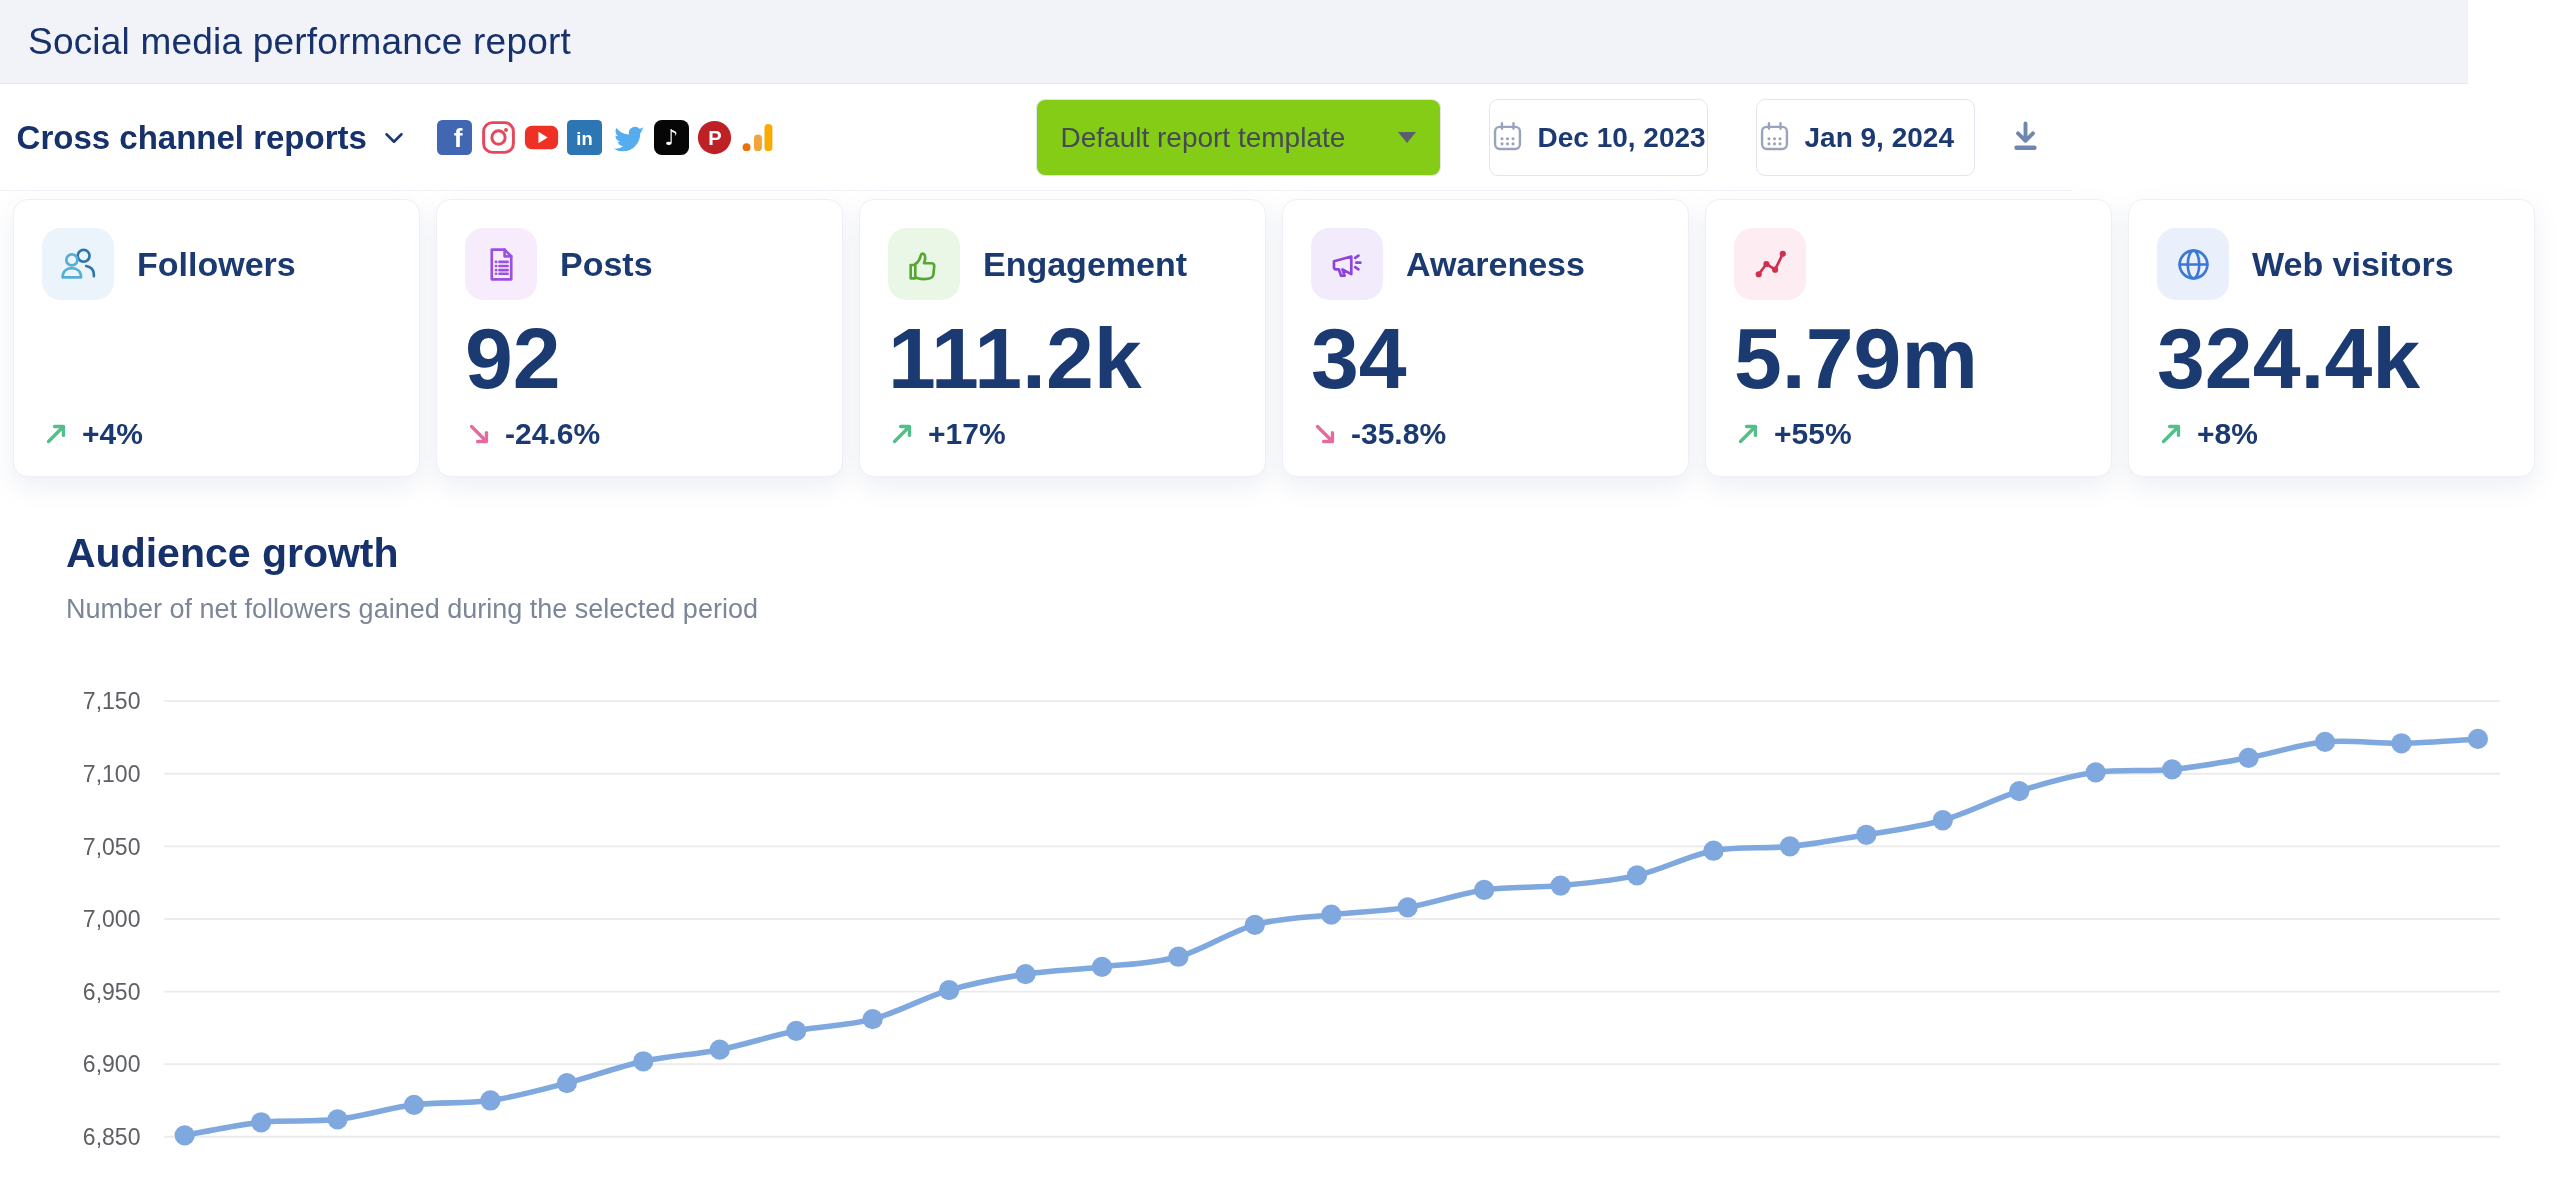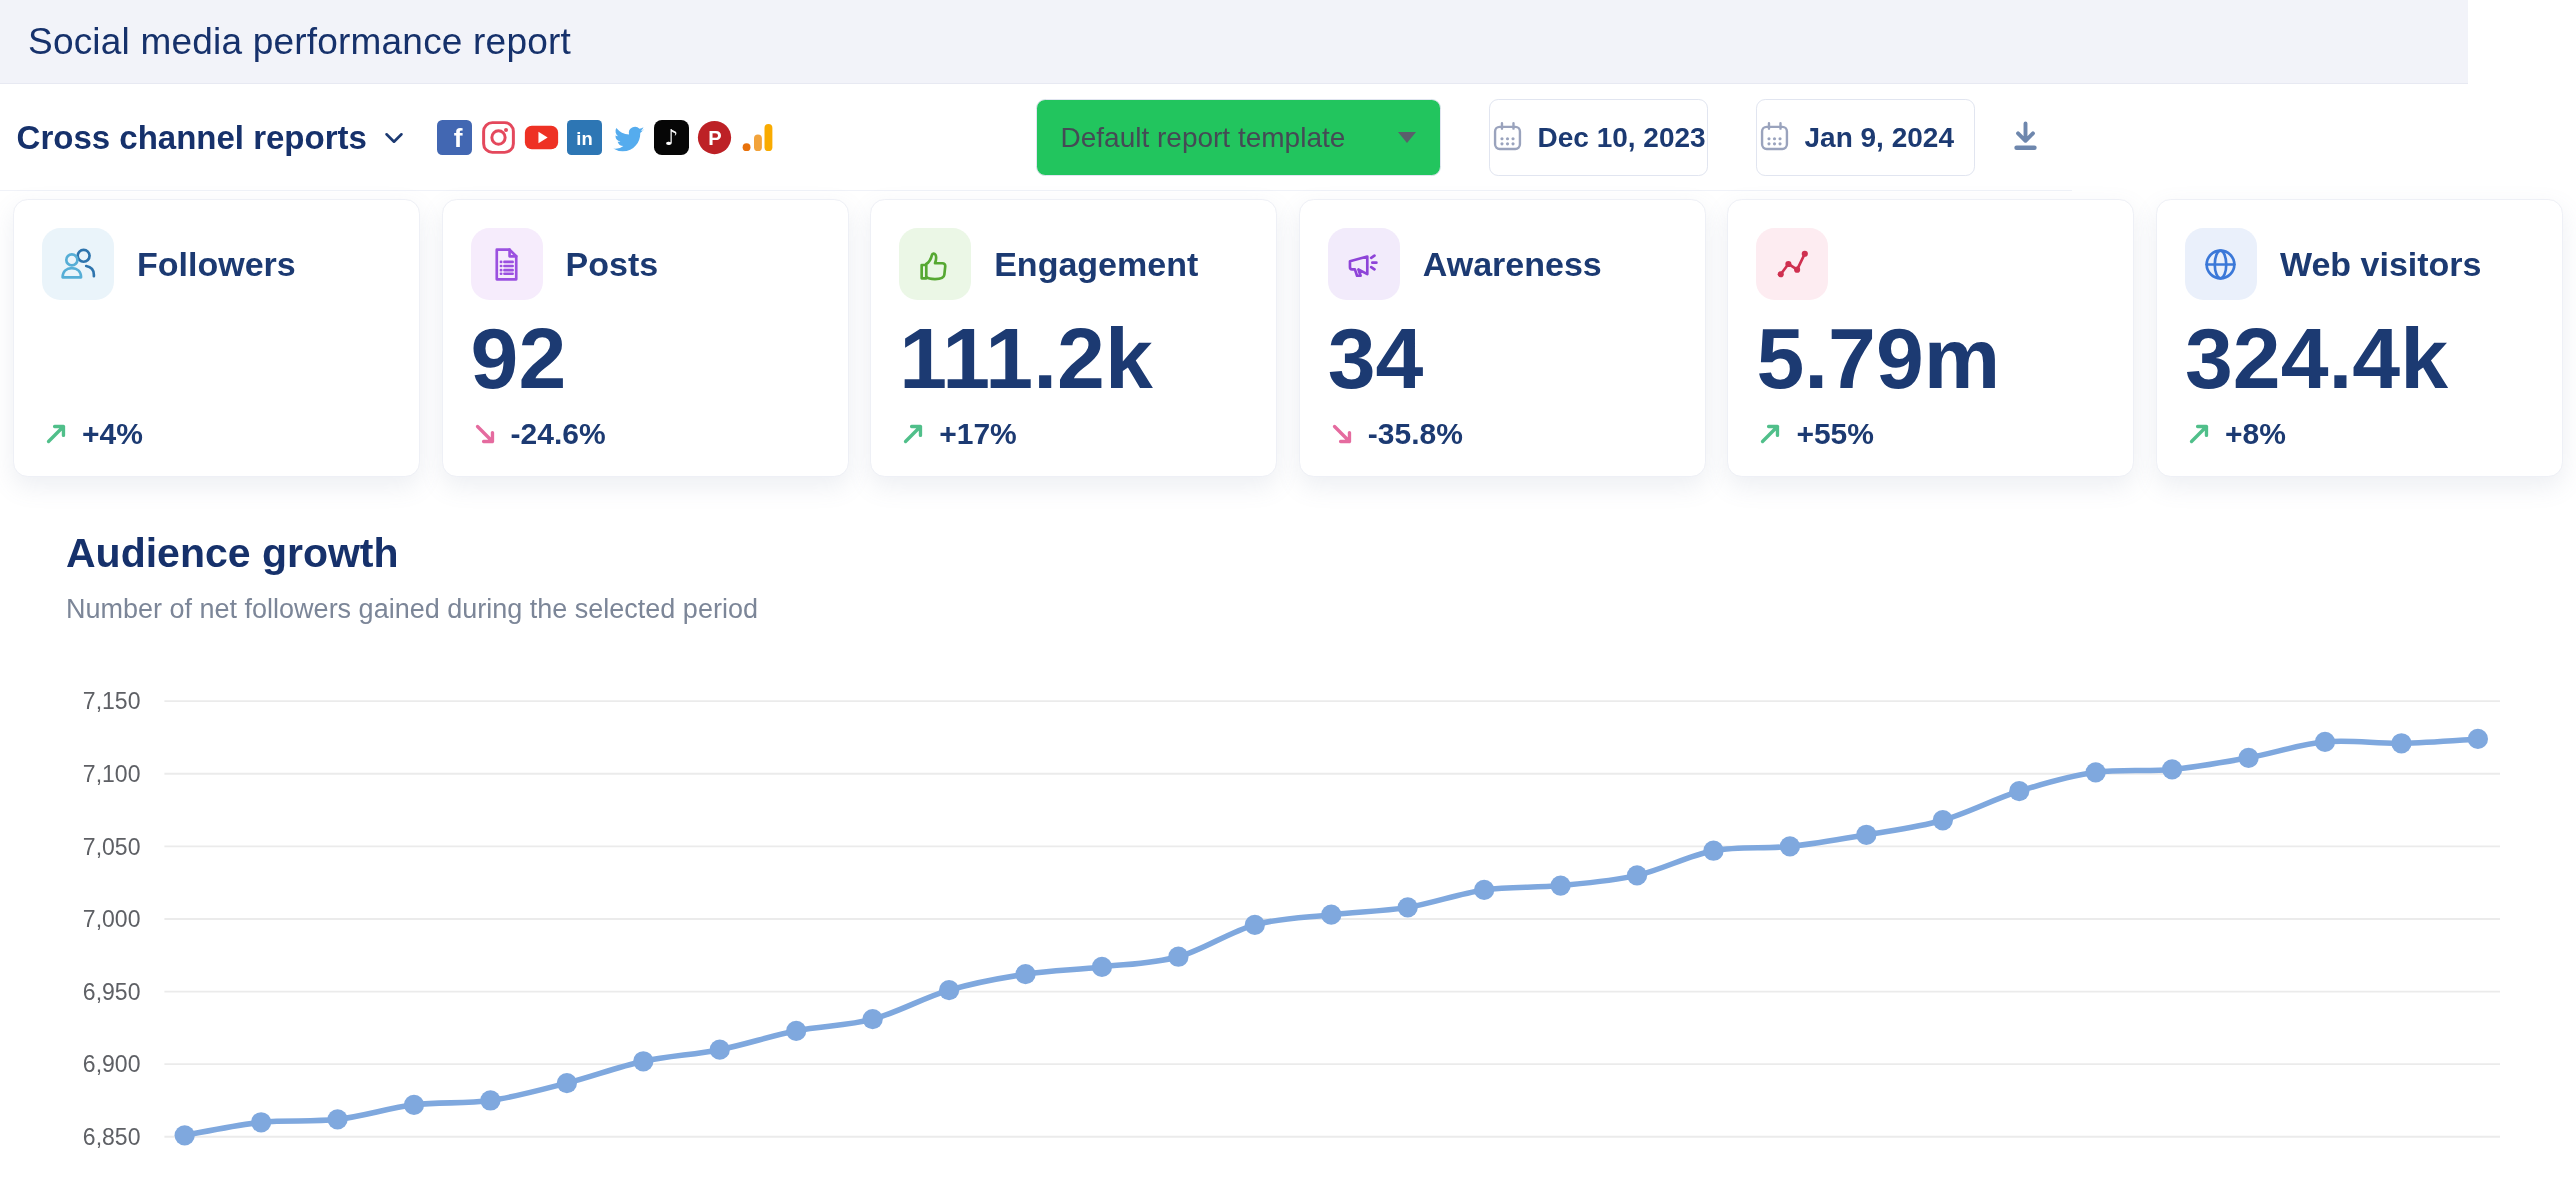--- a/index.html
+++ b/index.html
@@ -22,40 +22,40 @@
     position:absolute;left:0;top:85px;width:2072px;height:105px;
     display:flex;align-items:center;border-bottom:1.8px solid #f0f2f8;background:#fff;
   }
   .reports{display:flex;align-items:center;margin-left:16.6px;cursor:pointer;}
   .reports .lbl{font-size:33px;font-weight:bold;color:#16316b;}
   .reports .chev{margin-left:13px;display:flex;align-items:center;}
   .channels{display:flex;align-items:center;margin-left:29.5px;gap:8.3px;}
   .channels .ch{width:35px;height:35px;display:flex;align-items:center;justify-content:center;cursor:pointer;}
   .spacer{flex:1;}
   .select{
-    width:405px;height:77px;border:1.8px solid #e1e5f0;border-radius:9.2px;background:#22c55e;
+    width:405px;height:77px;border:1.8px solid #e1e5f0;border-radius:9.2px;background:#84cc16;
     display:flex;align-items:center;padding:0 24px;box-sizing:border-box;cursor:pointer;
   }
   .select .val{font-size:28px;color:#454a55;}
   .select .caret{
     margin-left:auto;width:0;height:0;
     border-left:9.2px solid transparent;border-right:9.2px solid transparent;
     border-top:11px solid #5a5f6b;
   }
   .datebtn{
     margin-left:48px;width:219px;height:77px;border:1.8px solid #e1e5f0;border-radius:9.2px;background:#fff;
     display:flex;align-items:center;justify-content:flex-start;gap:13px;cursor:pointer;padding:0;
     font-family:inherit;
   }
   .datebtn .dtxt{font-size:28px;font-weight:bold;color:#1c3a72;}
   .dl{margin-left:29.5px;margin-right:26px;width:42px;height:42px;display:flex;align-items:center;justify-content:center;cursor:pointer;}
   
   .cards{
     position:absolute;left:13px;top:199px;width:2550px;height:278px;
-    display:flex;justify-content:space-between;
+    display:flex;justify-content:flex-start;gap:16px;
   }
   .card{
     position:relative;width:407px;height:278px;background:#fff;
     border:1.8px solid #eef0f6;border-radius:14.7px;box-sizing:border-box;
     box-shadow:0 9.2px 24px rgba(110,120,155,.12);
   }
   .kpi-icon{
     position:absolute;left:28px;top:28px;width:72px;height:72px;border-radius:18.4px;
     display:flex;align-items:center;justify-content:center;
   }

